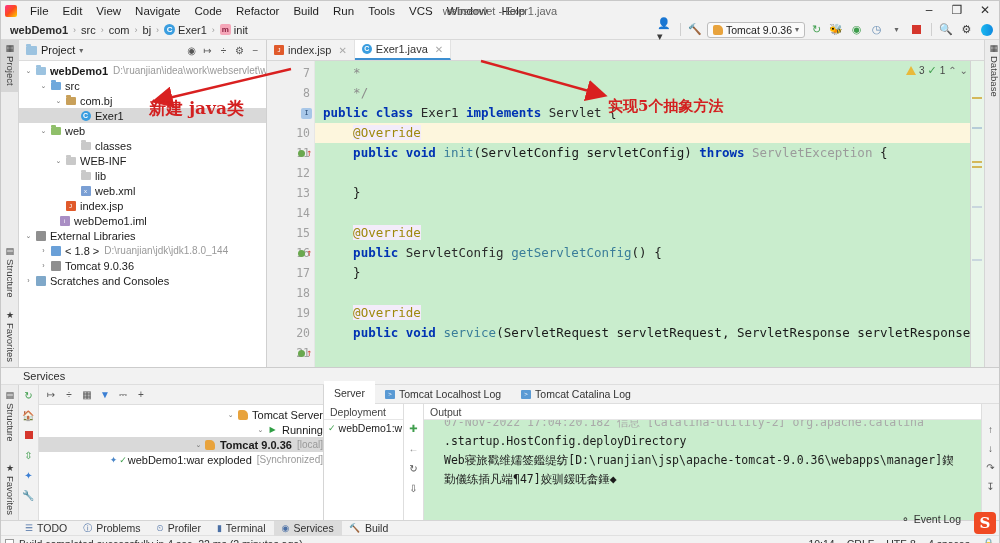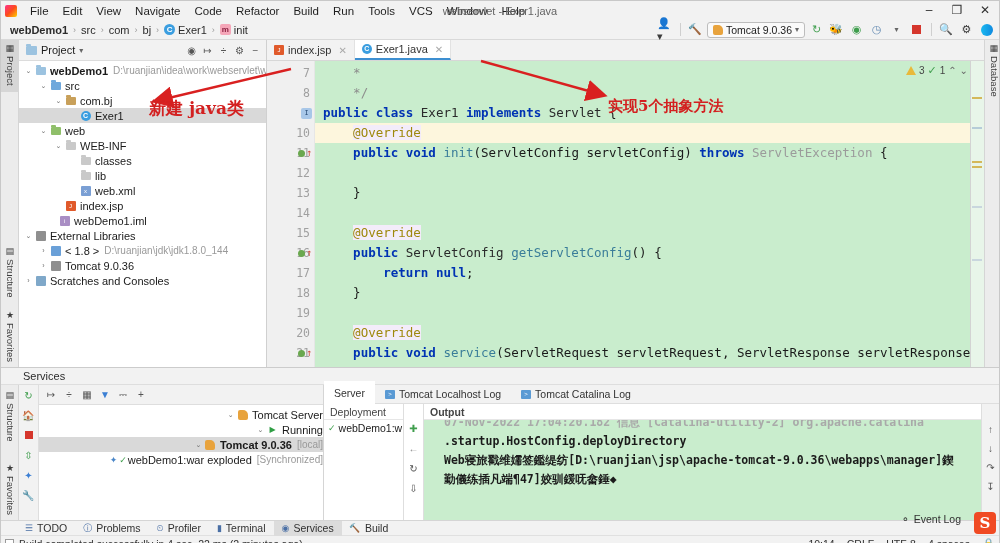--- a/index.html
+++ b/index.html
@@ -176,21 +176,21 @@
              font-size:6px;line-height:9px;text-align:center; }
   .svc-cols { flex: 1; display: flex; min-height: 0; }
   .depl { width: 80px; flex: 0 0 80px; border-right: 1px solid #dedede; background: #fff; }
   .col-h { height: 16px; font-size: 10.5px; color: #444; padding-left: 6px; line-height: 16px;
            border-bottom: 1px solid #e6e6e6; background: #fff; }
   .depl-row { display:flex;align-items:center;gap:3px;font-size:10.5px;padding-left:4px;height:15px;}
   .out-tb { width: 20px; flex: 0 0 20px; border-right: 1px solid #dedede; display: flex;
             flex-direction: column; align-items: center; padding-top: 18px; gap: 7px; background:#fff;}
   .out-tb .i { width: 14px; height: 13px; display:flex;align-items:center;justify-content:center;
                font-size: 10px; color: #4f8f4f; }
-  .outpane { flex: 1; min-width: 0; display: flex; flex-direction: column; background: #fff; font-weight: bold; }
+  .outpane { flex: 1; min-width: 0; display: flex; flex-direction: column; background: #fff; }
   .out-body { flex: 1; background: #c9edcd; position: relative; overflow: hidden;
               font-family: "DejaVu Sans Mono", monospace; font-size: 11.5px; color: #1b1b1b; }
   .oline { height: 19px; line-height: 19px; white-space: pre; padding-left: 8px; margin-left: 12px; }
   .oline.clip { color: #a9a9a9; }
   .out-rtb { width: 18px; flex: 0 0 18px; background: #f2f2f2; border-left: 1px solid #dedede;
              display: flex; flex-direction: column; align-items: center; padding-top: 20px; gap: 8px; }
   .out-rtb .i { font-size: 10px; color: #555; }
 
   
   .botbar { height: 15px; display: flex; align-items: center; gap: 0; background: #f2f2f2;
@@ -358,33 +358,33 @@
             </span>
             <span class="">Exer1</span>
           </div>
           <div class="trow" style="padding-left: 19px;">
             <span class="arw">⌄</span>
             <span class="ico">
               <span class="sq webf"></span>
             </span>
             <span class="">web</span>
           </div>
+          <div class="trow" style="padding-left: 49px;">
+            <span class="arw"></span>
+            <span class="ico">
+              <span class="sq plain"></span>
+            </span>
+            <span class="">classes</span>
+          </div>
           <div class="trow" style="padding-left: 34px;">
             <span class="arw">⌄</span>
             <span class="ico">
               <span class="sq plain"></span>
             </span>
             <span class="">WEB-INF</span>
-          </div>
-          <div class="trow" style="padding-left: 49px;">
-            <span class="arw"></span>
-            <span class="ico">
-              <span class="sq plain"></span>
-            </span>
-            <span class="">classes</span>
           </div>
           <div class="trow" style="padding-left: 49px;">
             <span class="arw"></span>
             <span class="ico">
               <span class="sq plain"></span>
             </span>
             <span class="">lib</span>
           </div>
           <div class="trow" style="padding-left: 49px;">
             <span class="arw"></span>
@@ -519,21 +519,20 @@
             <div class="cl"><span class="pln">    </span><span class="cmt">*</span></div>
             <div class="cl"><span class="pln">    </span><span class="cmt">*/</span></div>
             <div class="cl"><span class="kw">public </span><span class="kw">class </span><span class="cls">Exer1 </span><span class="kw">implements </span><span class="cls">Servlet</span><span class="pln"> {</span></div>
             <div class="cl hl"><span class="pln">    </span><span class="ano">@Override</span></div>
             <div class="cl"><span class="pln">    </span><span class="kw">public </span><span class="kw">void </span><span class="ty">init</span><span class="pln">(ServletConfig servletConfig) </span><span class="kw">throws </span><span class="gray">ServletException</span><span class="pln"> {</span></div>
             <div class="cl"><span class="pln"></span></div>
             <div class="cl"><span class="pln">    }</span></div>
             <div class="cl"><span class="pln"></span></div>
             <div class="cl"><span class="pln">    </span><span class="ano">@Override</span></div>
             <div class="cl"><span class="pln">    </span><span class="kw">public </span><span class="cls">ServletConfig </span><span class="ty">getServletConfig</span><span class="pln">() {</span></div>
-            <div class="cl"><span class="pln">        </span><span class="kw">return </span><span class="kw">null</span><span class="pln">;</span></div>
             <div class="cl"><span class="pln">    }</span></div>
             <div class="cl"><span class="pln"></span></div>
             <div class="cl"><span class="pln">    </span><span class="ano">@Override</span></div>
             <div class="cl"><span class="pln">    </span><span class="kw">public </span><span class="kw">void </span><span class="ty">service</span><span class="pln">(ServletRequest servletRequest, ServletResponse servletResponse) </span></div>
           </div>
         <div class="inspect">
           <span class="warn-tri"></span>
           <span>3</span>
           <span class="ok-chk">✓</span>
           <span>1</span>

